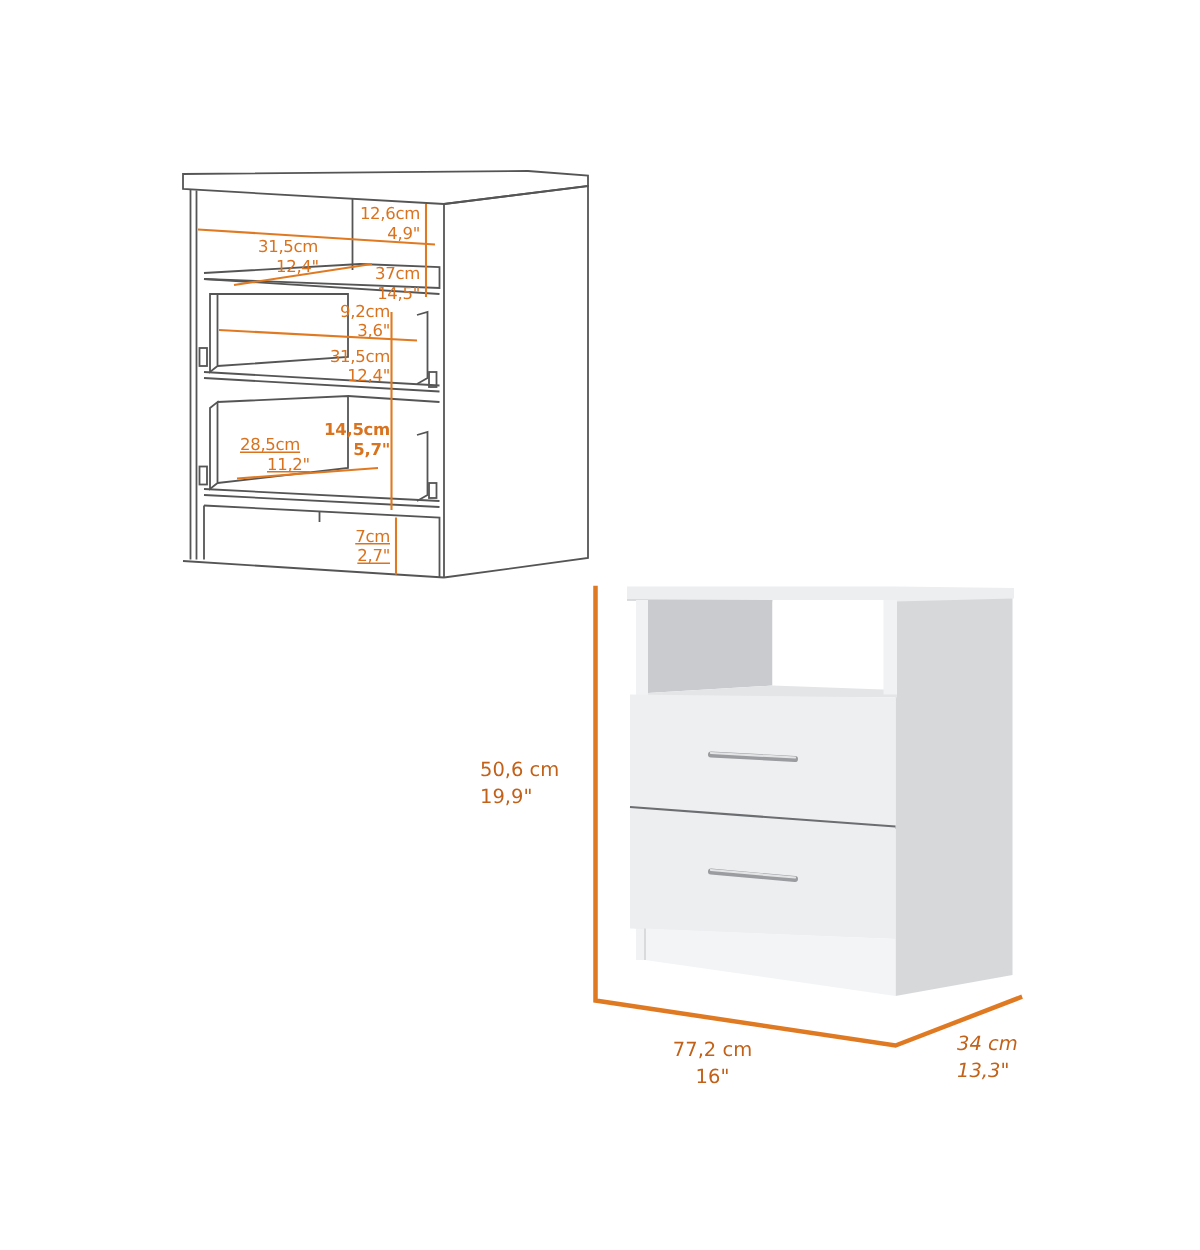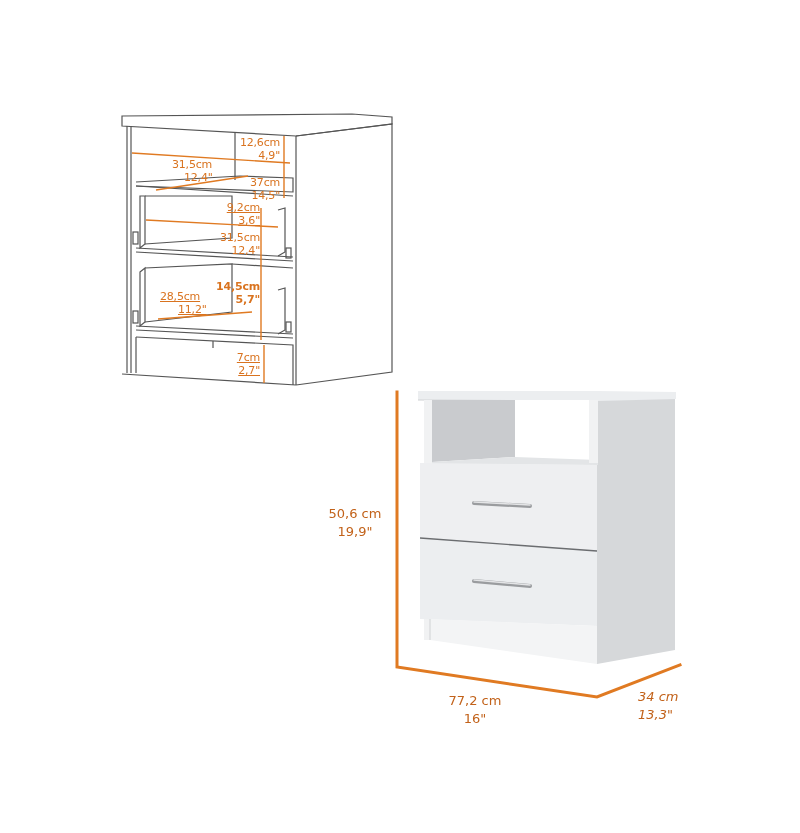--- a/index.html
+++ b/index.html
@@ -1,21 +1,21 @@
 <!DOCTYPE html>
 <html><head>
 <meta charset="utf-8">
 <style>
   html, body { margin:0; padding:0; background:#ffffff; }
   body { width:800px; height:833px; position:relative; overflow:hidden; font-family:"DejaVu Sans", sans-serif; }
   .stage { position:absolute; left:0; top:0; width:800px; height:833px; }
   .lbl { position:absolute; color:#d9731f; font-size:11px; line-height:13px; white-space:nowrap; letter-spacing:-0.2px; }
   .lbl.r { text-align:right; }
   .big { position:absolute; color:#c2621a; font-size:13px; line-height:18px; white-space:nowrap; }
-  .big.r { text-align:center; }
+  .big.r { text-align:left; }
   .big.c { text-align:center; }
 </style>
 </head>
 <body>
 
 <div class="stage">
 
   <svg width="800" height="833" style="position:absolute;left:0;top:0;">
     <g fill="none" stroke="#555" stroke-width="1.2">
 
@@ -71,21 +71,21 @@
     <div>4,9"</div>
   </div>
   <div class="lbl" style="left:172px;top:158px;">
     <div>31,5cm</div>
     <div style="padding-left:12px;">12,4"</div>
   </div>
   <div class="lbl r" style="left:238px;top:166px;width:42px;margin-top:10px;">
     <div>37cm</div>
     <div>14,5"</div>
   </div>
-  <div class="lbl r" style="left:218px;top:201px;width:42px;text-decoration:underline;">
+  <div class="lbl r" style="left:218px;top:201px;width:42px;">
     <div>9,2cm</div>
     <div>3,6"</div>
   </div>
   <div class="lbl r" style="left:212px;top:231px;width:48px;">
     <div>31,5cm</div>
     <div>12,4"</div>
   </div>
   <div class="lbl r" style="left:216px;top:280px;width:44px;font-weight:bold;">
     <div>14,5cm</div>
     <div>5,7"</div>

